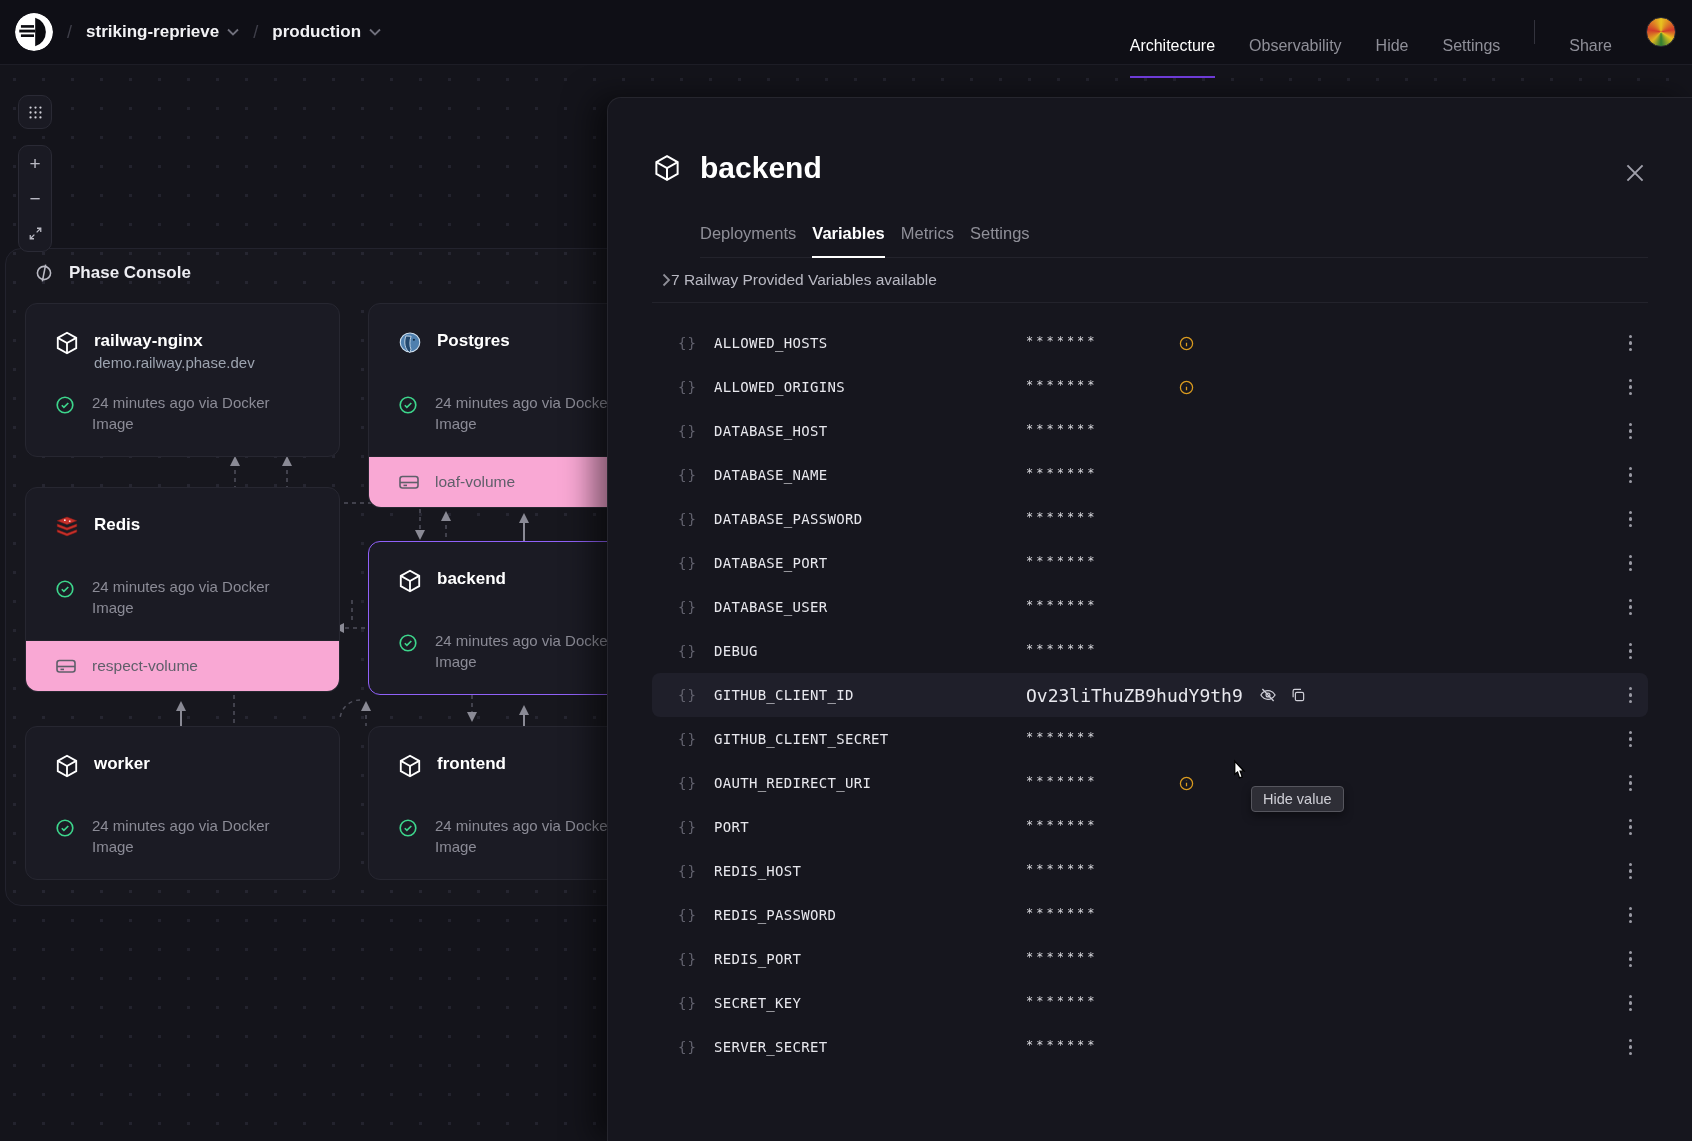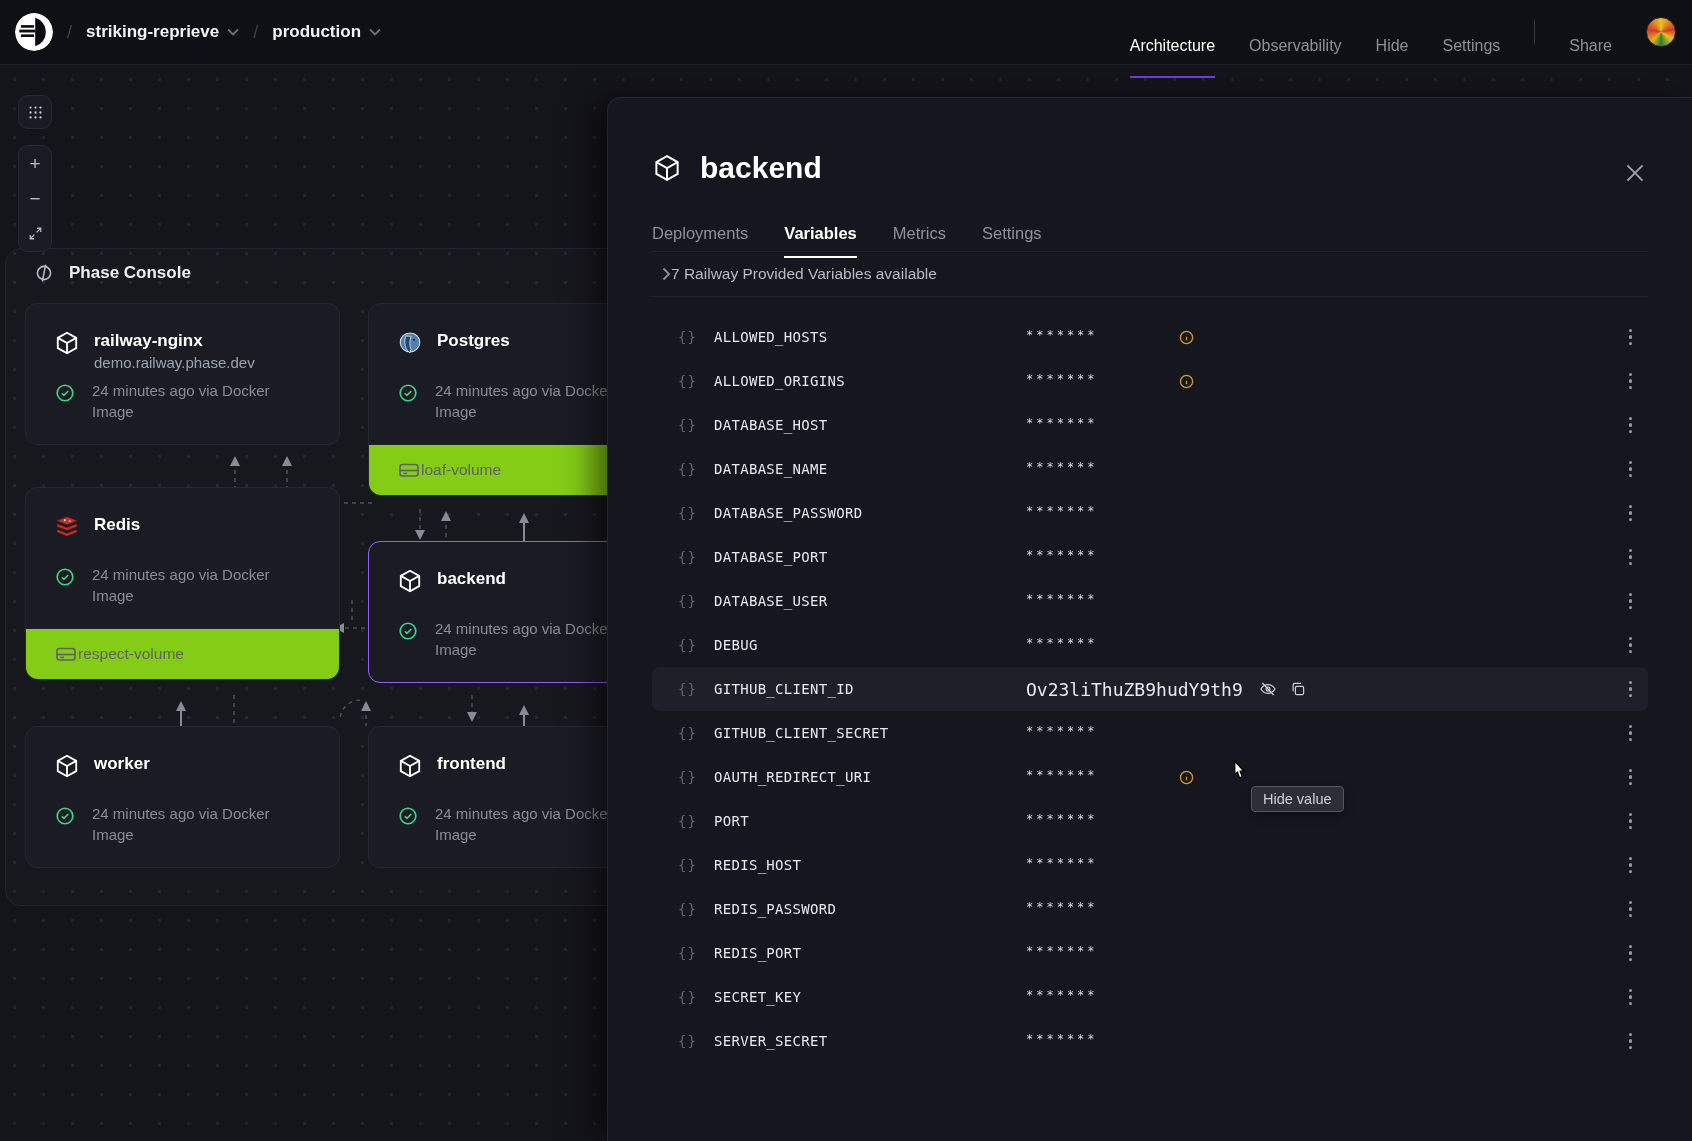--- a/index.html
+++ b/index.html
@@ -42,37 +42,37 @@
     font-size:19px;cursor:pointer;}
   .connector-layer{position:absolute;left:0;top:0;width:1692px;height:1076px;pointer-events:none;}
 
   .card{position:absolute;width:315px;background:var(--card-bg);border:1px solid #272731;border-radius:12px;cursor:pointer;}
   .card.selected{border:1.5px solid var(--selected-border);}
   .card-main{padding:26px 26px 22px 28px;}
   .card-title-row{display:flex;gap:14px;min-height:48px;}
   .svc-icon{flex:0 0 26px;height:26px;color:#fff;}
   .svc-name{font-size:17px;font-weight:700;color:#fff;line-height:1.25;}
   .svc-domain{font-size:15px;color:#9ca3af;margin-top:3px;}
-  .card-status-row{display:flex;gap:16px;margin-top:2px;align-items:flex-start;}
+  .card-status-row{display:flex;gap:16px;margin-top:14px;align-items:flex-start;}
   .check-ic{flex:0 0 22px;height:22px;color:var(--success);margin-top:2px;}
   .status-text{font-size:15px;color:#8b8b96;line-height:1.4;max-width:215px;}
-  .card-volume{display:flex;align-items:center;border-top:1px solid #23232c;background:#84cc16;
+  .card-volume{display:flex;align-items:center;gap:14px;border-top:1px solid #23232c;background:#f9a8d4;
     border-radius:0 0 12px 12px;padding:13px 26px 13px 28px;}
   .vol-ic{flex:0 0 24px;height:24px;color:#5f5f6a;}
   .vol-name{font-size:15.5px;color:#5f5f6a;}
 
   
   .panel{position:absolute;left:607px;top:97px;width:1085px;height:1044px;background:var(--panel-bg);
     border-left:1px solid #26262e;border-top:1px solid #26262e;border-radius:14px 0 0 0;
     box-shadow:-14px 0 30px rgba(0,0,0,.5);z-index:20;padding:0 44px;overflow:hidden;}
   .panel-header{display:flex;align-items:center;gap:18px;padding-top:50px;height:90px;}
   .panel-cube{width:30px;height:30px;color:#fff;}
   .panel-title{font-size:30px;font-weight:700;color:#fff;}
   .panel-close{position:absolute;right:44px;top:62px;width:26px;height:26px;color:#a0a0ab;cursor:pointer;}
-  .tabs{display:flex;gap:36px;margin-top:36px;padding-bottom:8px;border-bottom:1px solid #23232c;}
+  .tabs{display:flex;gap:16px;margin-top:36px;padding-bottom:14px;border-bottom:1px solid #23232c;margin-left:48px;}
   .tab{position:relative;font-size:16.5px;color:#8f8f98;cursor:pointer;}
   .tab.active{color:#fff;font-weight:600;}
   .tab.active::after{content:"";position:absolute;left:0;right:0;bottom:-15px;height:2px;background:#fff;}
   .provided-row{display:flex;align-items:center;height:44px;padding-left:10px;cursor:pointer;}
   .provided-row .chevr{color:#8f8f98;}
   .provided-text{font-size:15.5px;color:#b9b9c3;}
   .hdivider{height:1px;background:#23232c;}
   .banner{display:flex;align-items:center;margin:20px 4px 0 8px;height:46px;background:var(--banner-bg);
     border-radius:8px;padding:0 16px;gap:14px;}
   .banner-text{font-size:15.5px;color:var(--banner-text);flex:1;}

